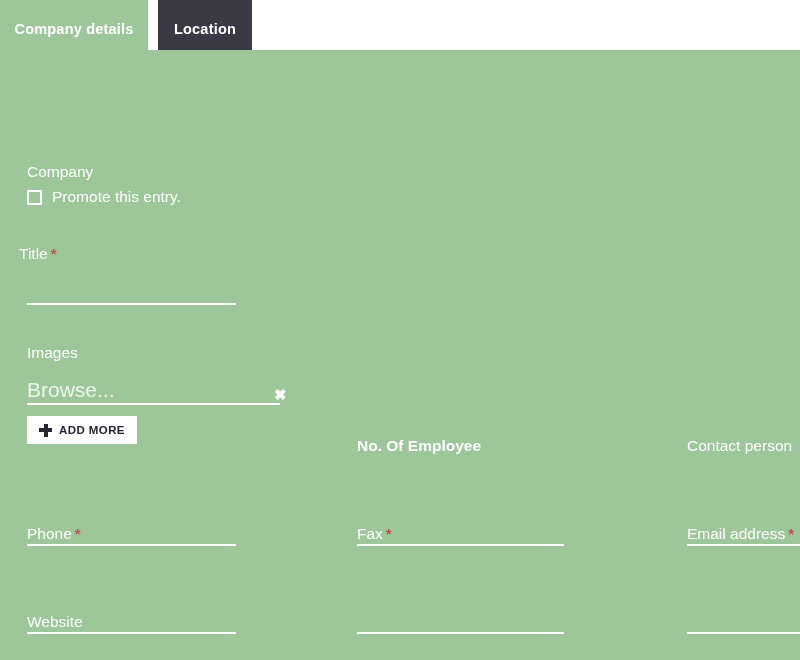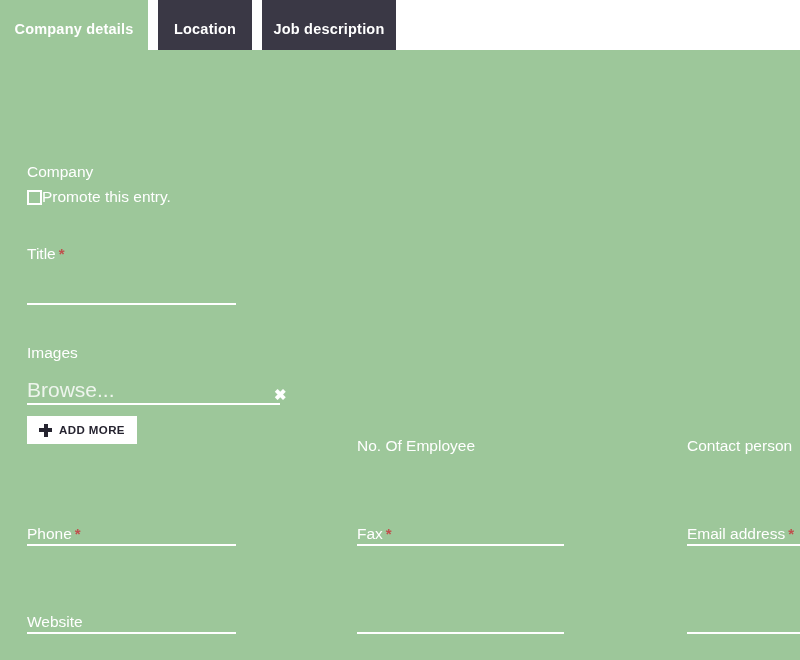--- a/index.html
+++ b/index.html
@@ -66,33 +66,33 @@
     font-family: "Liberation Sans", sans-serif;
     font-size: 15px;
     padding: 0 0 2px 0;
   }
   .input-hit::placeholder { color: #eef5ed; opacity: 1; }
 
   
   .lbl-promoted { position: absolute; left: 27px; top: 113px; }
   .checkrow {
     position: absolute; left: 27px; top: 138px;
-    display: flex; align-items: center; gap: 0; text-align: center;
+    display: flex; align-items: center; gap: 10px; text-align: center;
   }
   .checkbox {
     width: 15px; height: 15px;
     border: 2px solid #ffffff;
     background: transparent;
     flex: 0 0 auto;
     display: inline-block;
   }
   .check-label { color: #ffffff; font-size: 15.5px; line-height: 18px; white-space: nowrap; }
 
   
-  .lbl-title { position: absolute; left: 27px; top: 195px; }
+  .lbl-title { position: absolute; left: 19px; top: 195px; }
 
   
   .lbl-images { position: absolute; left: 27px; top: 294px; }
   .browse-text {
     position: absolute; left: 27px; top: 330px;
     color: #eef5ed; font-size: 21px; line-height: 19px;
     white-space: nowrap;
   }
   .remove-x {
     position: absolute; left: 274px; top: 337px;
@@ -128,21 +128,20 @@
 </head>
 <body>
 
 <div id="app">
 
   <div class="tabstrip">
     <div class="tab active tab-company">Company details</div>
     <div class="tab-gap"></div>
     <div class="tab inactive tab-location">Location</div>
     <div class="tab-gap"></div>
-    <div class="tab inactive tab-jobdesc">Job description</div>
   </div>
 
   <div class="panel">
 
     <div class="field-label lbl-promoted">Company</div>
 
     <div class="checkrow">
       <span class="checkbox"></span>
       <span class="check-label">Promote this entry.</span>
     </div>
@@ -160,21 +159,21 @@
     <div class="remove-x">✖</div>
 
     <button class="addmore-btn">
       <span class="plus-icon"></span>
       <span class="addmore-label">ADD MORE</span>
     </button>
 
     <input class="input-hit" style="left: 27px; top: 463px; width: 209px;">
     <div class="underline" style="left:27px; top:494px; width:209px;"></div>
 
-    <div class="field-label col-m" style="position:absolute; top:387px;">
+    <div class="field-label col-m" style="position:absolute; top:387px;font-weight:bold;">
       <span>No. Of Employee</span><span class="req"></span>
     </div>
     <input class="input-hit" style="left: 357px; top: 463px; width: 207px;">
     <div class="underline" style="left:357px; top:494px; width:207px;"></div>
 
     <div class="field-label col-r" style="position:absolute; top:387px;">
       <span>Contact person</span><span class="req"></span>
     </div>
     <input class="input-hit" style="left: 687px; top: 463px; width: 207px;">
     <div class="underline" style="left:687px; top:494px; width:207px;"></div>

